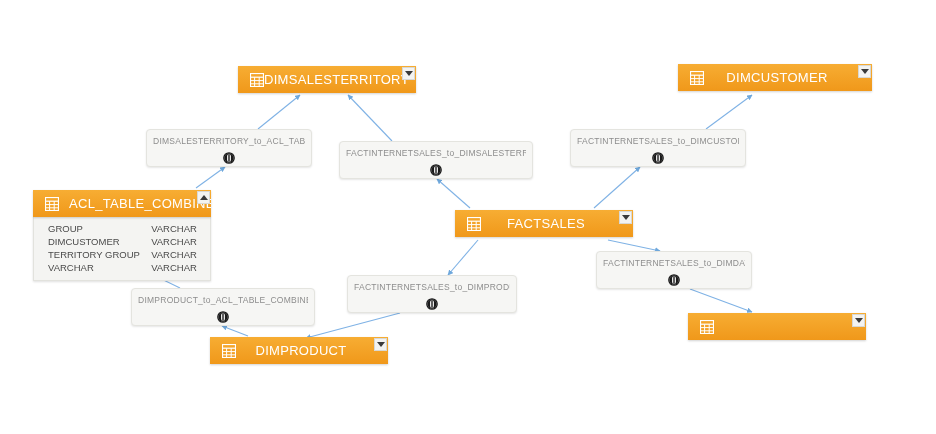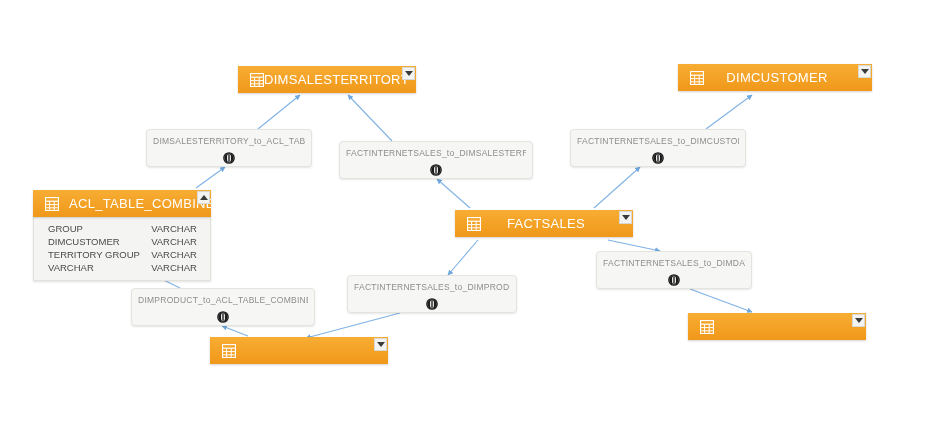--- a/index.html
+++ b/index.html
@@ -242,20 +242,21 @@
       <div class="node" style="left: 210px; top: 337px; width: 178px;">
         <div class="node-header">
           <span class="tbl-icon"><svg viewBox="0 0 14 14" width="14" height="14">
               <rect x="0.5" y="0.5" width="13" height="13" fill="none" stroke="#ffffff" stroke-width="1.2"></rect>
               <line x1="0.5" y1="4.2" x2="13.5" y2="4.2" stroke="#ffffff" stroke-width="1.2"></line>
               <line x1="0.5" y1="7.6" x2="13.5" y2="7.6" stroke="#ffffff" stroke-width="1"></line>
               <line x1="0.5" y1="10.8" x2="13.5" y2="10.8" stroke="#ffffff" stroke-width="1"></line>
               <line x1="4.6" y1="4.2" x2="4.6" y2="13.5" stroke="#ffffff" stroke-width="1"></line>
               <line x1="9.2" y1="4.2" x2="9.2" y2="13.5" stroke="#ffffff" stroke-width="1"></line>
             </svg></span>
+          <span class="node-title">DIMPRODUCT</span>
           <span class="corner-toggle">
             <span class="tri down"></span>
           </span>
         </div>
       </div>
       <div class="node" style="left: 688px; top: 313px; width: 178px;">
         <div class="node-header">
           <span class="tbl-icon"><svg viewBox="0 0 14 14" width="14" height="14">
               <rect x="0.5" y="0.5" width="13" height="13" fill="none" stroke="#ffffff" stroke-width="1.2"></rect>
               <line x1="0.5" y1="4.2" x2="13.5" y2="4.2" stroke="#ffffff" stroke-width="1.2"></line>

